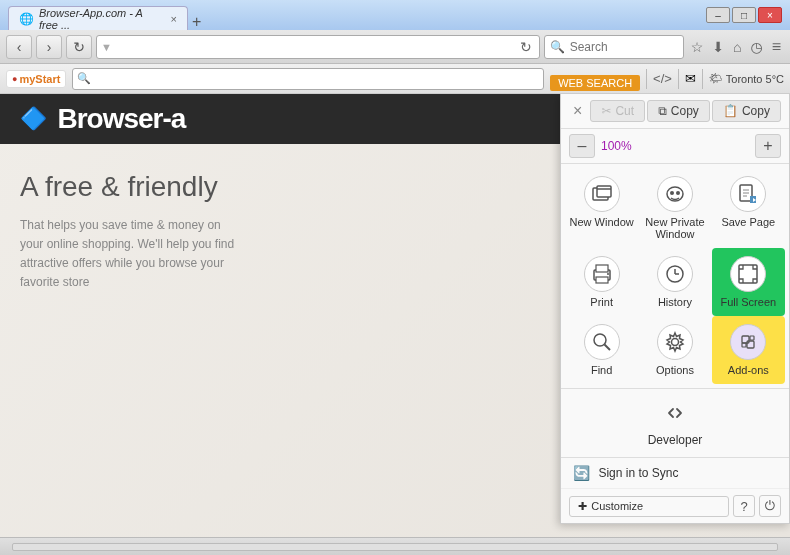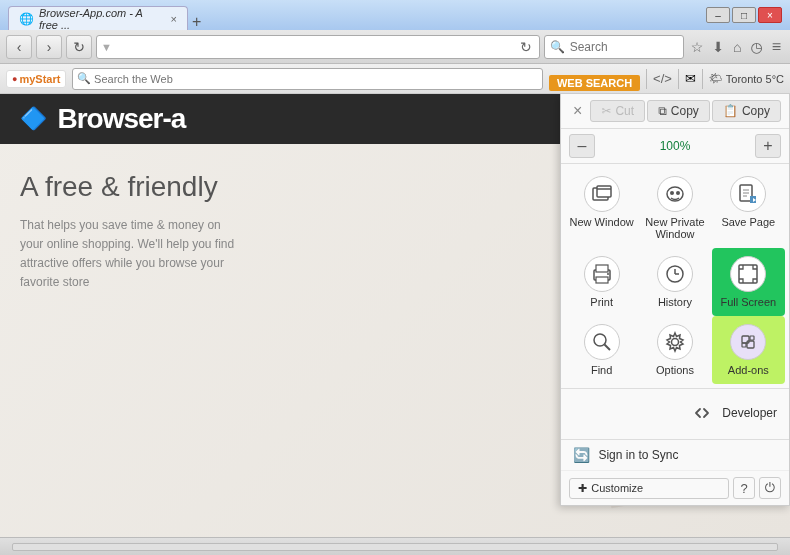--- a/index.html
+++ b/index.html
@@ -161,21 +161,21 @@
       color: #e07820;
       display: flex;
       align-items: center;
     }
     .web-search-btn {
       background: #e8961c;
       color: white;
       border: none;
       padding: 2px 8px;
       font-size: 11px;
-      font-weight: bold;
+      font-weight: normal;
       border-radius: 2px;
       cursor: pointer;
       margin-top: 8px;
     }
     .toolbar-sep {
       width: 1px;
       height: 20px;
       background: #bbb;
     }
     .weather-info {
@@ -316,23 +316,23 @@
       height: 24px;
       font-size: 16px;
       cursor: pointer;
       display: flex;
       align-items: center;
       justify-content: center;
       color: #555;
     }
     .ff-zoom-val {
       flex: 1;
-      text-align: center;
+      text-align: left;
       font-size: 12px;
-      color: #15803d;
+      color: #a21caf;
     }
     .ff-grid {
       display: grid;
       grid-template-columns: 1fr 1fr 1fr;
       gap: 0;
       padding: 4px;
       border-bottom: 1px solid #ddd;
     }
     .ff-grid-item {
       display: flex;
@@ -472,21 +472,20 @@
   </div>
 </div>
 
 <div class="second-toolbar">
   <div class="mystart-logo">
     <span style="color:#c0392b;font-size:9px;margin-right:2px;">●</span>
     <span>myStart</span>
   </div>
   <div style="display:flex;align-items:center;border:1px solid #aaa;background:white;border-radius:3px;height:22px;padding:0 4px;flex:1;">
     <span style="font-size:11px;color:#aaa;margin-right:3px;">🔍</span>
-    <input type="text" style="border: none; outline: none; font-size: 11px; flex: 1 1 0%;" placeholder="Search the Web">
   </div>
   <button class="web-search-btn">WEB SEARCH</button>
   <div class="toolbar-sep"></div>
   <span style="font-size:13px;color:#666;">&lt;/&gt;</span>
   <div class="toolbar-sep"></div>
   <span style="font-size:13px;">✉</span>
   <div class="toolbar-sep"></div>
   <div class="weather-info">
     <span>🌤</span>
     <span>Toronto 5°C</span>
@@ -639,35 +638,35 @@
       </div>
       <div class="ff-grid-item">
         <div class="icon-circle">
           <svg width="22" height="22" viewBox="0 0 22 22">
               <circle cx="11" cy="11" r="3.5" fill="none" stroke="#555" stroke-width="1.5"></circle>
               <path d="M11 2 L12.5 5.5 L16 4 L15.5 7.5 L19 9 L16.5 11 L19 13 L15.5 14.5 L16 18 L12.5 16.5 L11 20 L9.5 16.5 L6 18 L6.5 14.5 L3 13 L5.5 11 L3 9 L6.5 7.5 L6 4 L9.5 5.5 Z" fill="none" stroke="#555" stroke-width="1.5"></path>
             </svg>
         </div>
         <span class="item-label">Options</span>
       </div>
-      <div class="ff-grid-item active" style="background:#bef264;">
+      <div class="ff-grid-item active" style="background:#fde047;">
         <div class="icon-circle" style="background:#e8e0f8;">
           <svg width="22" height="22" viewBox="0 0 22 22">
               <rect x="5" y="5" width="7" height="7" rx="1" fill="none" stroke="#555" stroke-width="1.3"></rect>
               <rect x="10" y="10" width="7" height="7" rx="1" fill="none" stroke="#555" stroke-width="1.3"></rect>
               <rect x="5" y="12" width="4" height="4" rx="0.5" fill="none" stroke="#555" stroke-width="1.2"></rect>
               <rect x="13" y="5" width="4" height="4" rx="0.5" fill="none" stroke="#555" stroke-width="1.2"></rect>
             </svg>
         </div>
         <span class="item-label">Add-ons</span>
       </div>
     </div>
 
     <div style="padding: 2px 4px 4px 4px; border-bottom: 1px solid #ddd;">
-      <div class="ff-grid-item" style="flex-direction:row;justify-content:flex-end;padding:6px 8px;width:auto;">
+      <div class="ff-grid-item" style="flex-direction:column;justify-content:space-between;padding:6px 8px;width:auto;">
         <div style="width:32px;height:32px;display:flex;align-items:center;justify-content:center;">
           <svg width="20" height="20" viewBox="0 0 20 20">
               <path d="M4 10 L8 14 M4 10 L8 6" fill="none" stroke="#555" stroke-width="1.8" stroke-linecap="round"></path>
               <path d="M16 10 L12 14 M16 10 L12 6" fill="none" stroke="#555" stroke-width="1.8" stroke-linecap="round"></path>
             </svg>
         </div>
         <span class="item-label" style="font-size:12px;text-align:left;">Developer</span>
       </div>
     </div>
 

